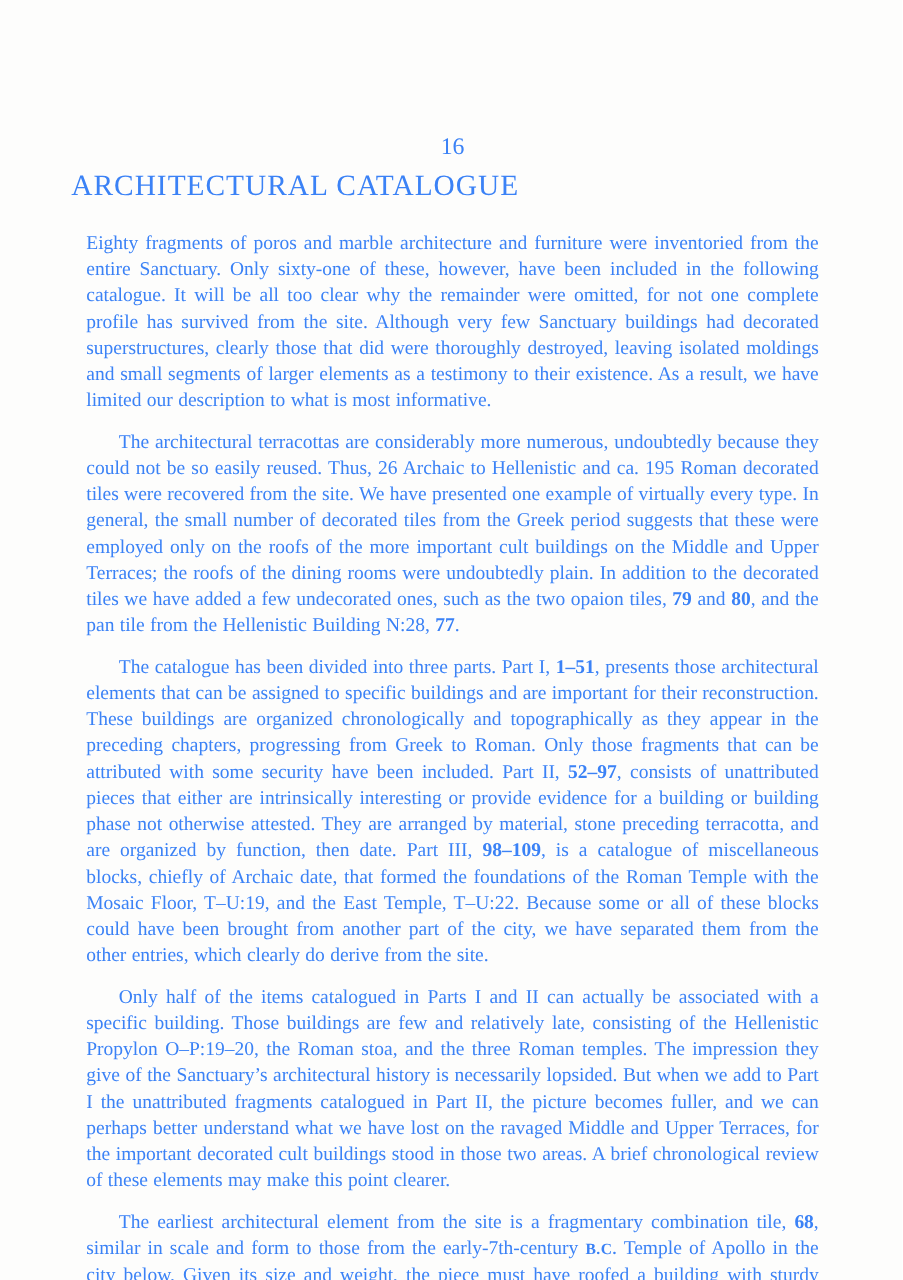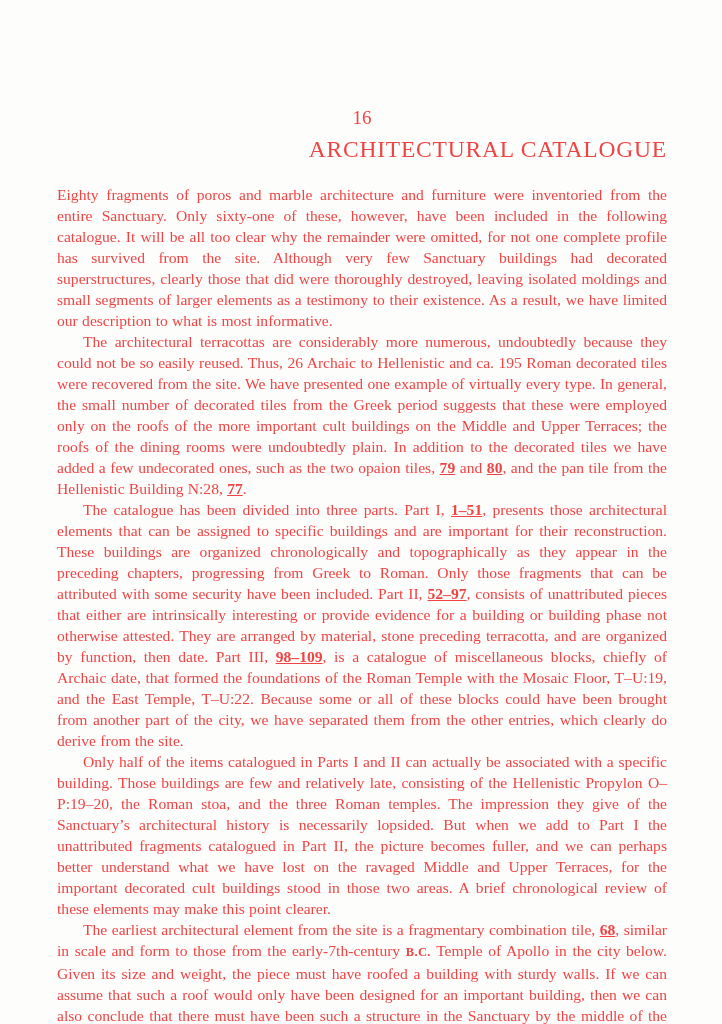--- a/index.html
+++ b/index.html
@@ -6,51 +6,51 @@
     margin: 0;
     padding: 0;
     background: #ffffff;
   }
   .page {
     position: relative;
     width: 722px;
     height: 1024px;
     margin: 0;
     background: #fdfdfc;
-    color: #ef4444;
+    color: #3b82f6;
     font-family: "Liberation Serif", serif;
     box-sizing: border-box;
     padding: 106px 55px 0 57px;
     overflow: hidden;
   }
   .chapter-number {
     text-align: center;
     font-size: 19px;
     line-height: 23px;
     margin: 0 0 7px 0;
   }
   .page-title {
-    text-align: right;
+    text-align: left;
     font-size: 23.5px;
     line-height: 27px;
     font-weight: normal;
     letter-spacing: 0.8px;
     margin: 0 0 21px 0;
   }
   .body-text p {
-    margin: 0;
+    margin: 12px;
     text-align: justify;
     font-size: 15.6px;
     line-height: 21px;
     word-spacing: 0.4px;
   }
   .body-text p.indent {
     text-indent: 26px;
   }
-  .bold   { font-weight: bold; text-decoration: underline; }
+  .bold   { font-weight: bold; }
   .italic { }
   .smallcaps { font-size: 0.8em; letter-spacing: 0.4px; font-weight: bold; }
 </style>
 </head>
 <body>
 
 <div class="page">
   <div class="chapter-number">16</div>
   <h1 class="page-title">ARCHITECTURAL CATALOGUE</h1>
   <div class="body-text">

